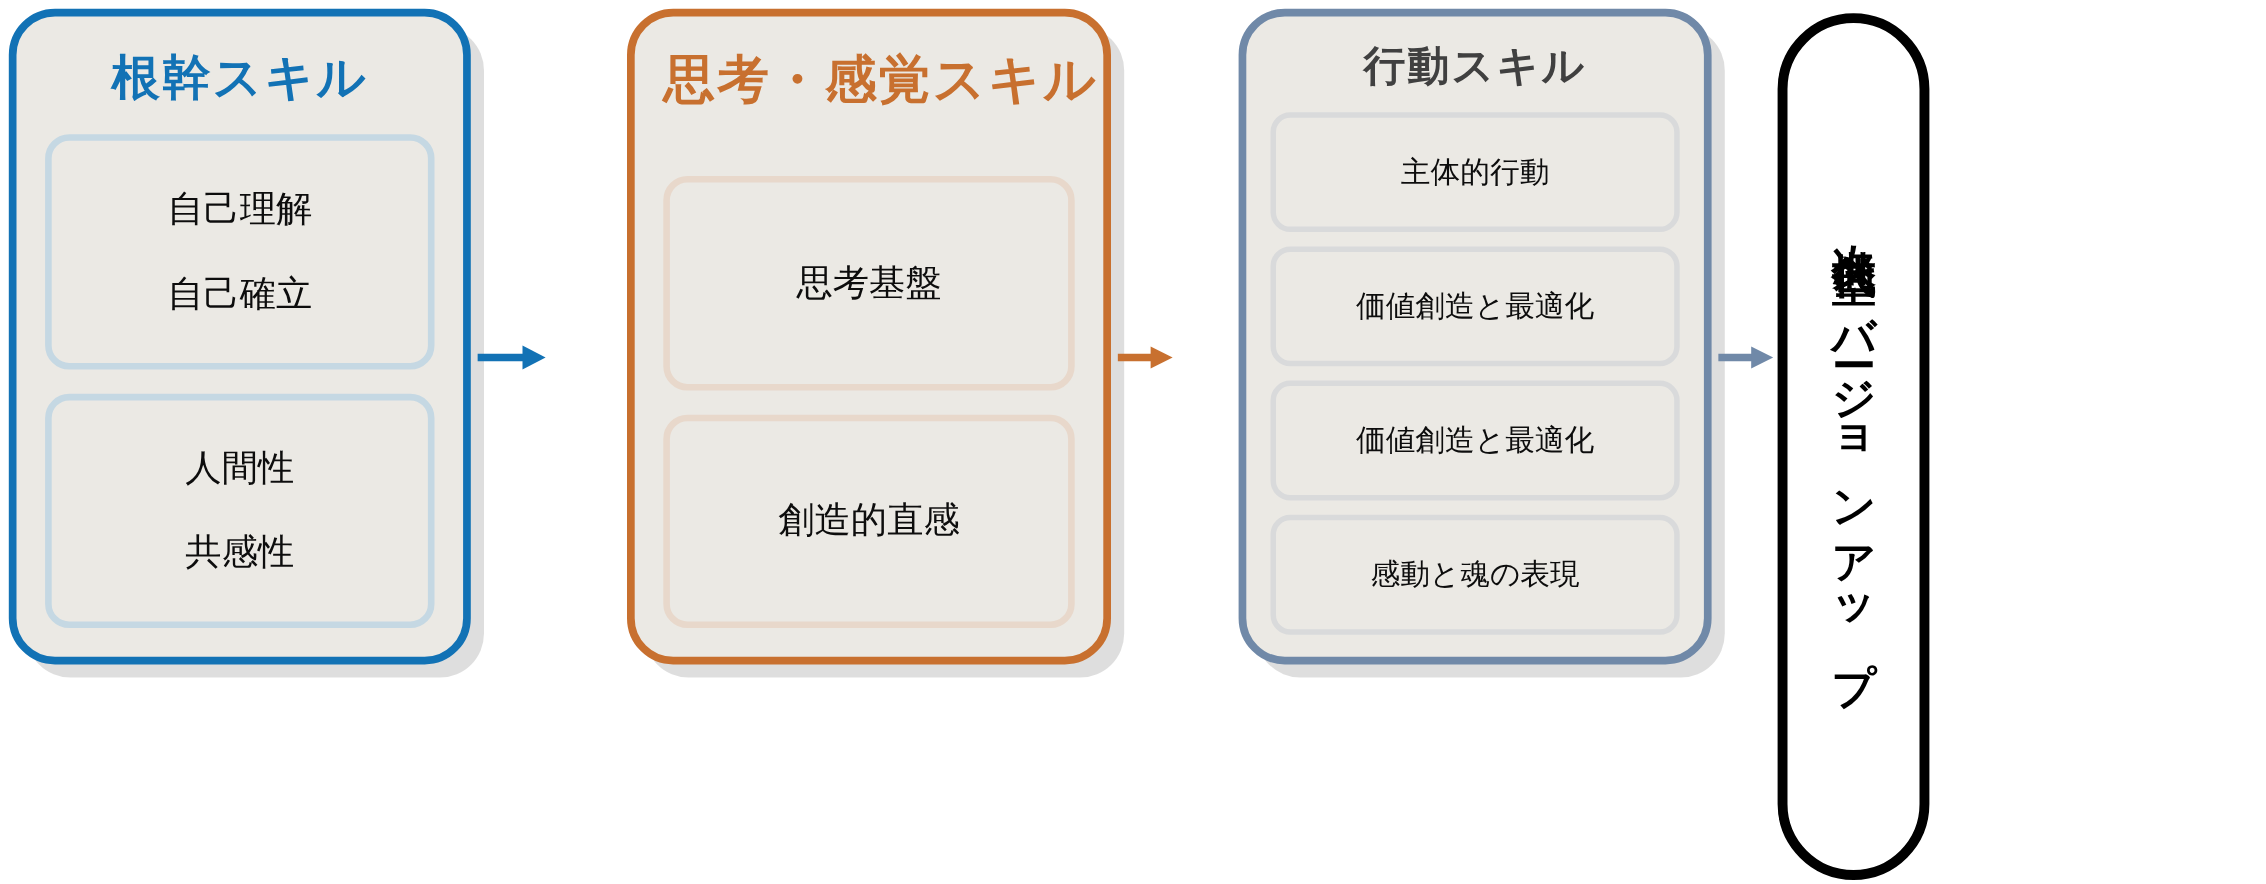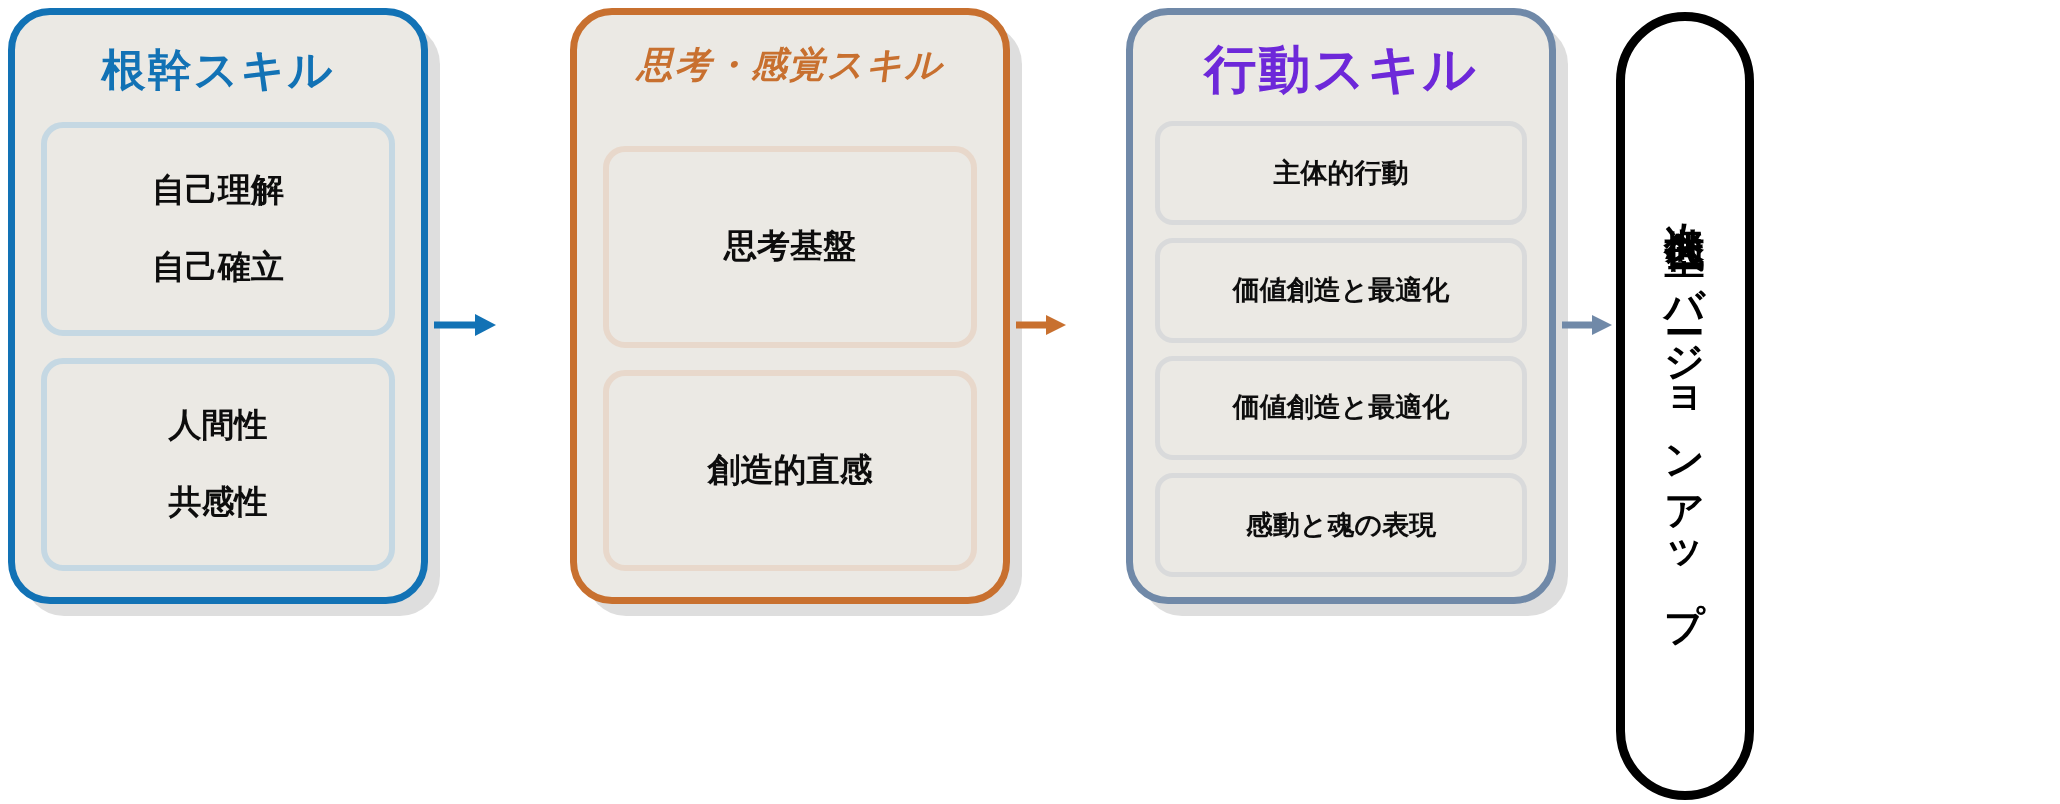--- a/index.html
+++ b/index.html
@@ -47,21 +47,21 @@
 
   .card {
     background: #ebe9e4;
     border-radius: 22px;
     display: flex;
     flex-direction: column;
     align-items: center;
     justify-content: center;
     text-align: right;
     color: #0d0d0d;
-    font-weight: bold;
+    font-weight: normal;
     white-space: nowrap;
   }
 
   .card-line { display: block; line-height: 1.42; }
 
   
   #panel-core {
     width: 420px;
     height: 596px;
     margin-left: 8px;
@@ -84,42 +84,41 @@
   
   #panel-think {
     width: 440px;
     height: 596px;
     margin-left: 72px;
     border: 7px solid #c8702f;
     padding: 18px 26px 26px 26px;
   }
   #panel-think .panel-title {
     color: #c8702f;
-    font-size: 36px;
+    font-size: 47px;
     padding: 8px 0 20px 0;
-    font-style: italic;
   }
   #panel-think .cards { gap: 22px; margin-top: 36px; }
   #panel-think .card {
     border: 6px solid #e8d8cb;
     font-size: 33px;
     flex: 1 1 0;
   }
 
   
   #panel-action {
     width: 430px;
     height: 596px;
     margin-left: 58px;
     border: 7px solid #7089a8;
     padding: 14px 22px 20px 22px;
   }
   #panel-action .panel-title {
-    color: #6d28d9;
-    font-size: 52px;
+    color: #404040;
+    font-size: 38px;
     padding: 6px 0 16px 0;
   }
   #panel-action .cards { gap: 13px; }
   #panel-action .card {
     border: 5px solid #d9dadb;
     border-radius: 18px;
     font-size: 27px;
     flex: 1 1 0;
   }
 

